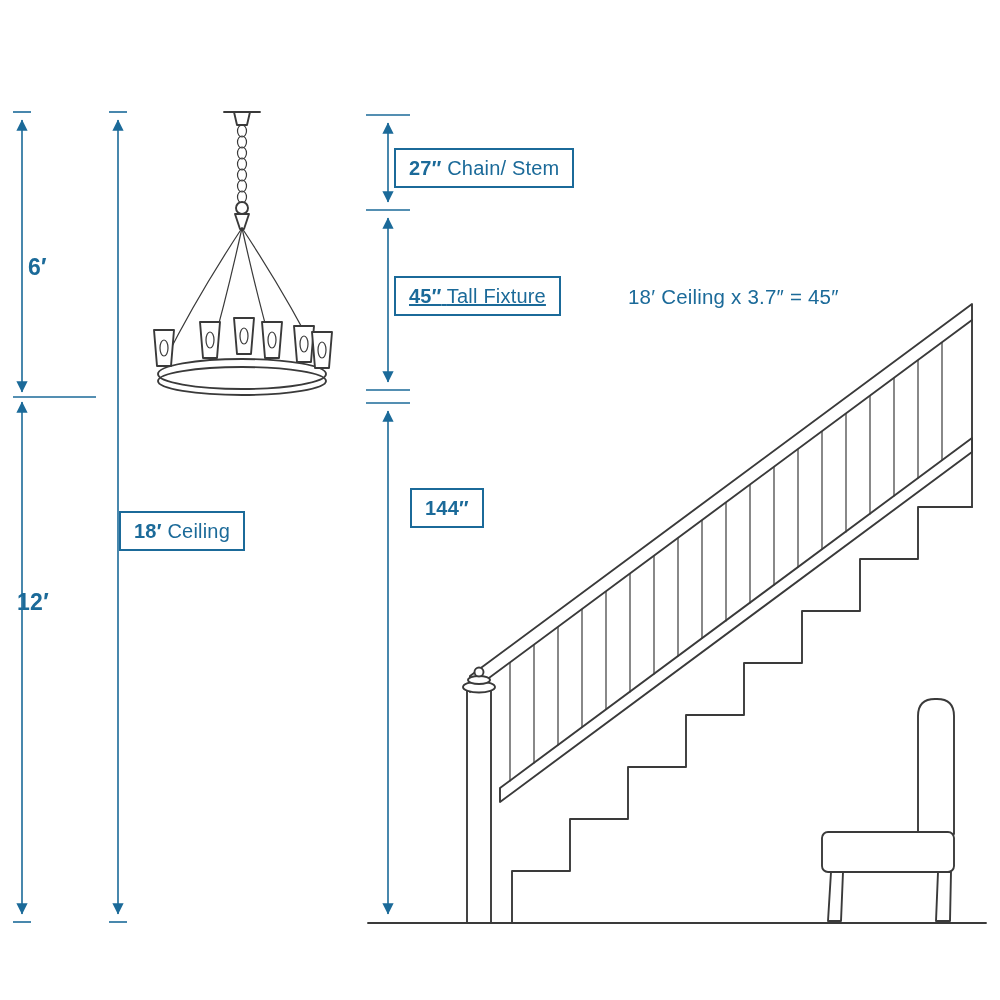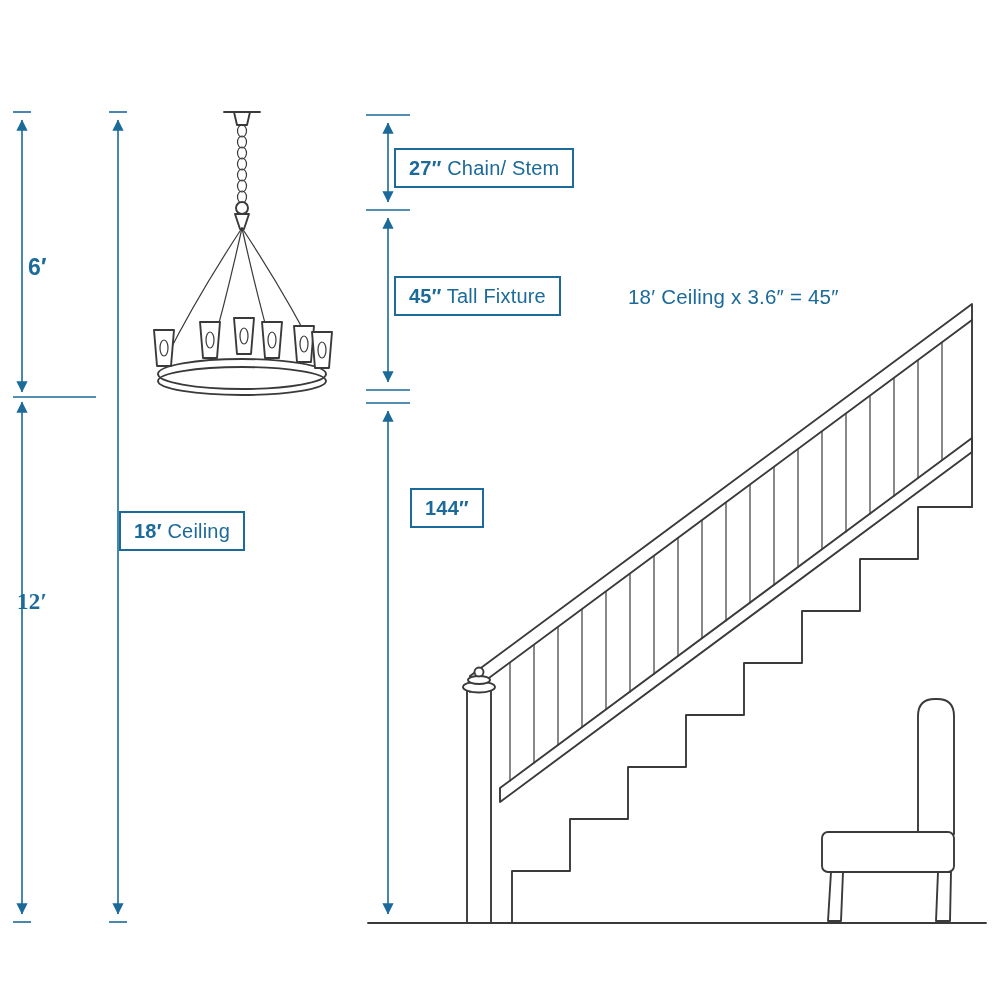--- a/index.html
+++ b/index.html
@@ -158,32 +158,32 @@
     </g>
 
     <line class="sk" x1="368" y1="923" x2="986" y2="923"></line>
   </svg>
 
   <div class="box" style="left:394px;top:148px;">
     <b>27″</b>
     <span>Chain/ Stem</span>
   </div>
 
-  <div class="box" style="left:394px;top:276px;">
+  <div class="box" style="left:394px;top:276px;text-decoration:underline;">
     <b>45″</b>
     <span>Tall Fixture</span>
   </div>
 
-  <div class="formula" style="left:628px;top:285px;">18′ Ceiling x 3.6″ = 45″</div>
+  <div class="formula" style="left:628px;top:285px;">18′ Ceiling x 3.7″ = 45″</div>
 
   <div class="box" style="left:119px;top:488px;margin-top:23px;">
     <b>18′</b>
     <span>Ceiling</span>
   </div>
 
   <div class="box" style="left:396px;top:488px;margin-left:14px;">
     <b>144″</b>
   </div>
 
   <div class="dim-label" style="left:28px;top:254px;">6′</div>
-  <div class="dim-label" style="left:17px;top:589px;font-family:Liberation Serif, serif;">12′</div>
+  <div class="dim-label" style="left:17px;top:589px;">12′</div>
 
 </div>
 
 </body></html>

